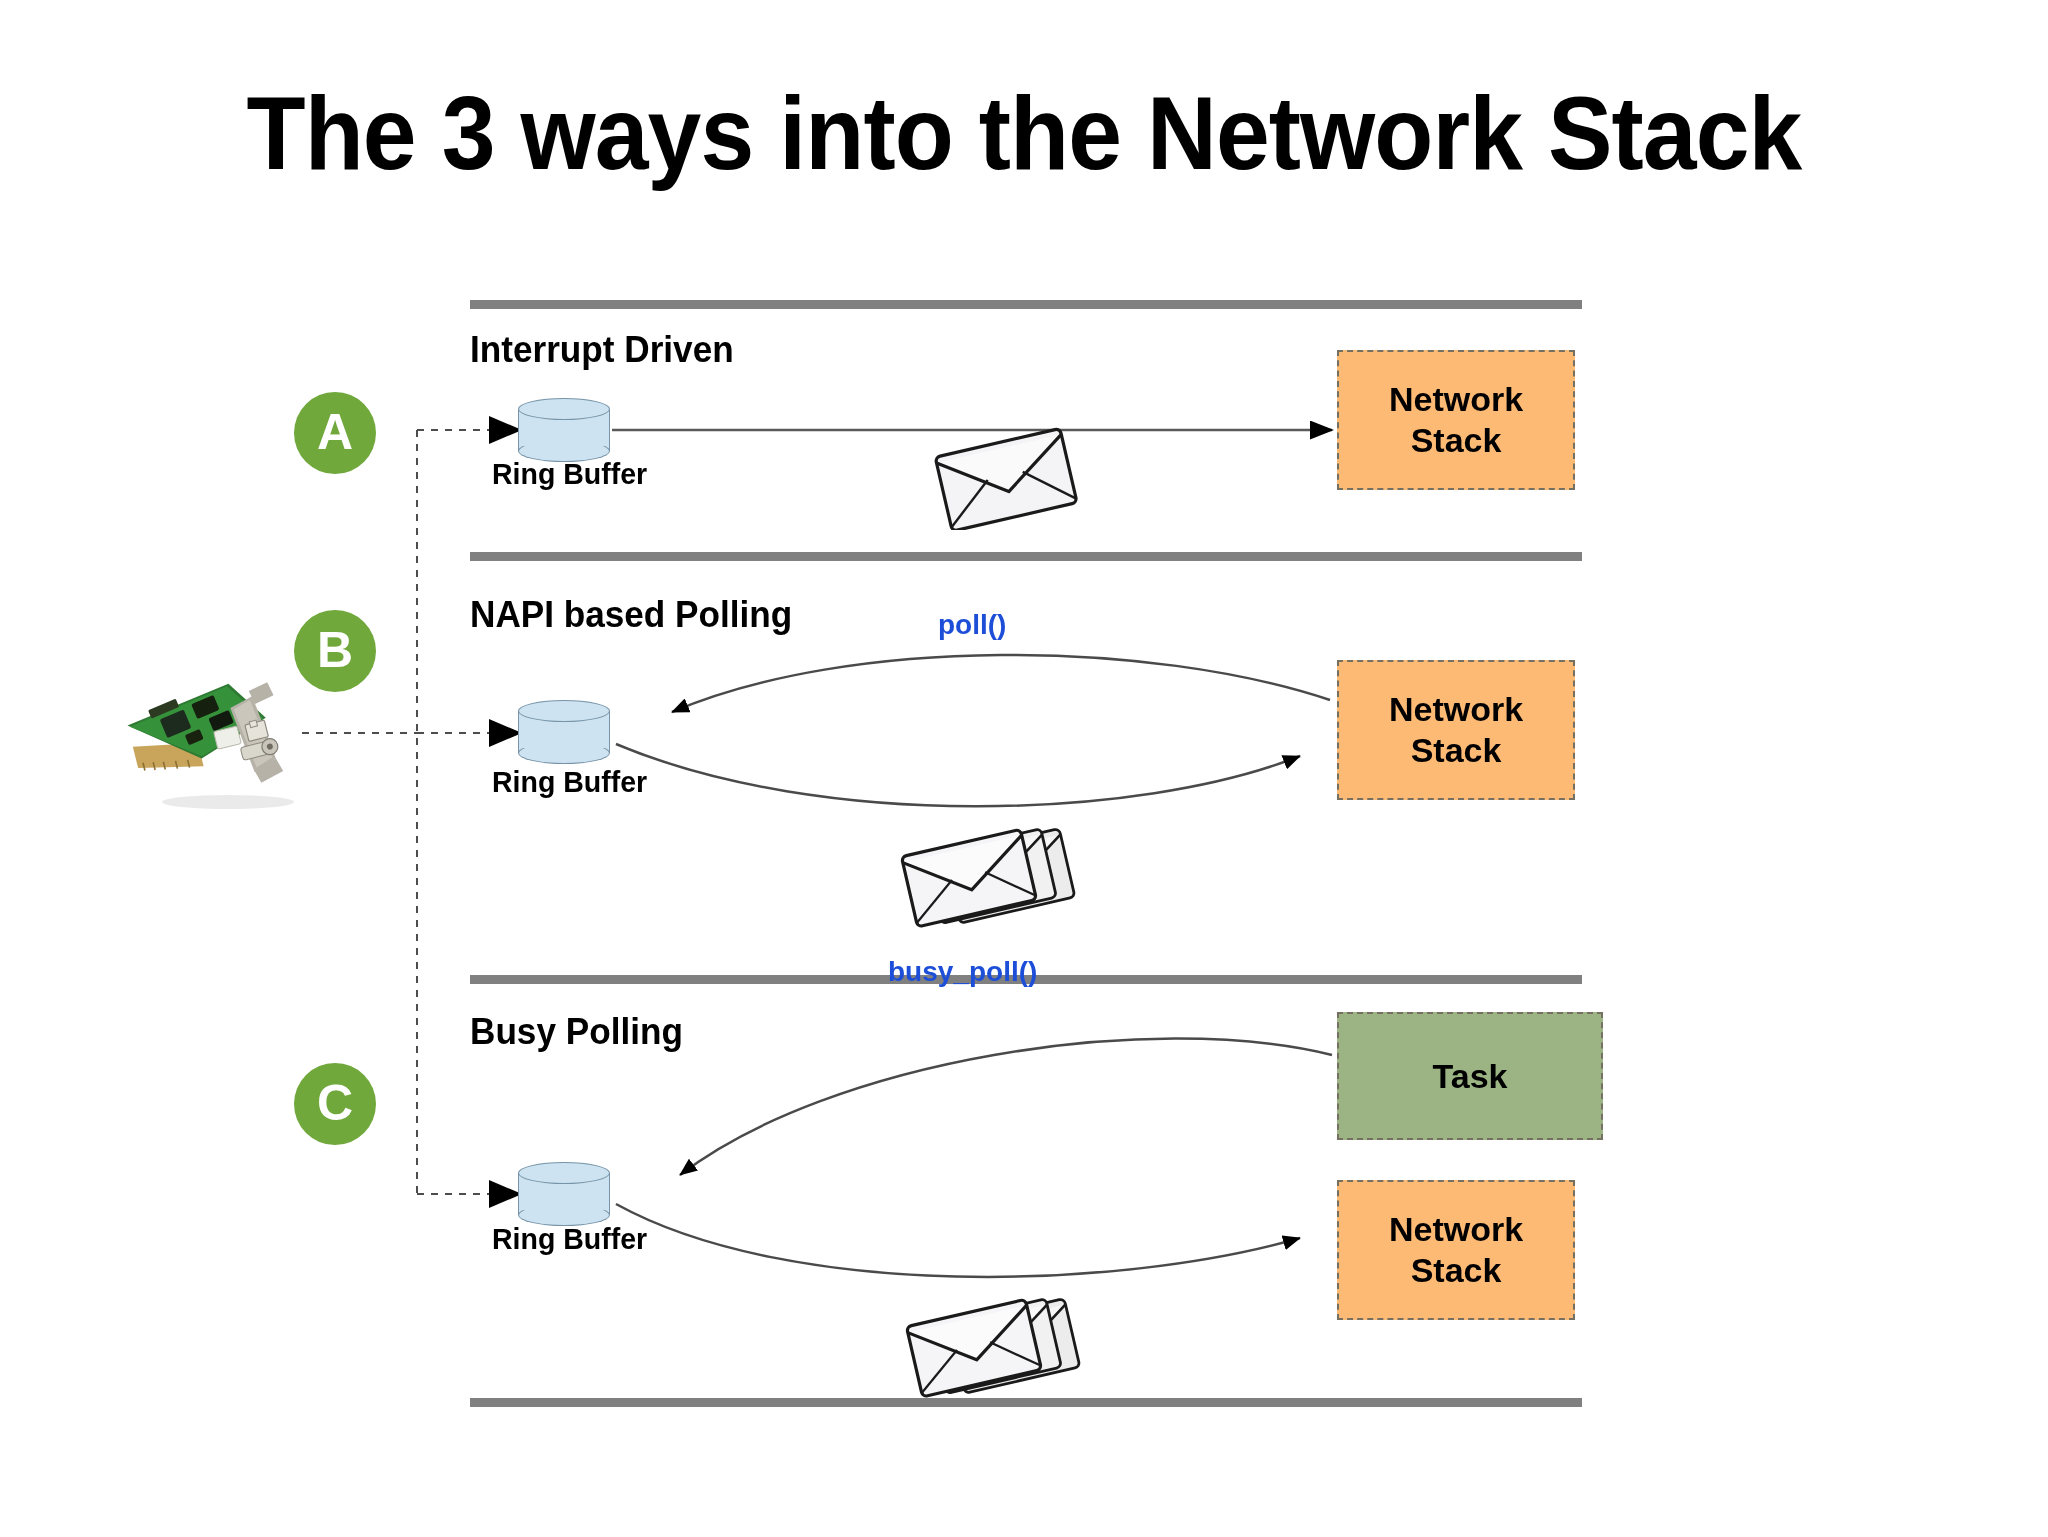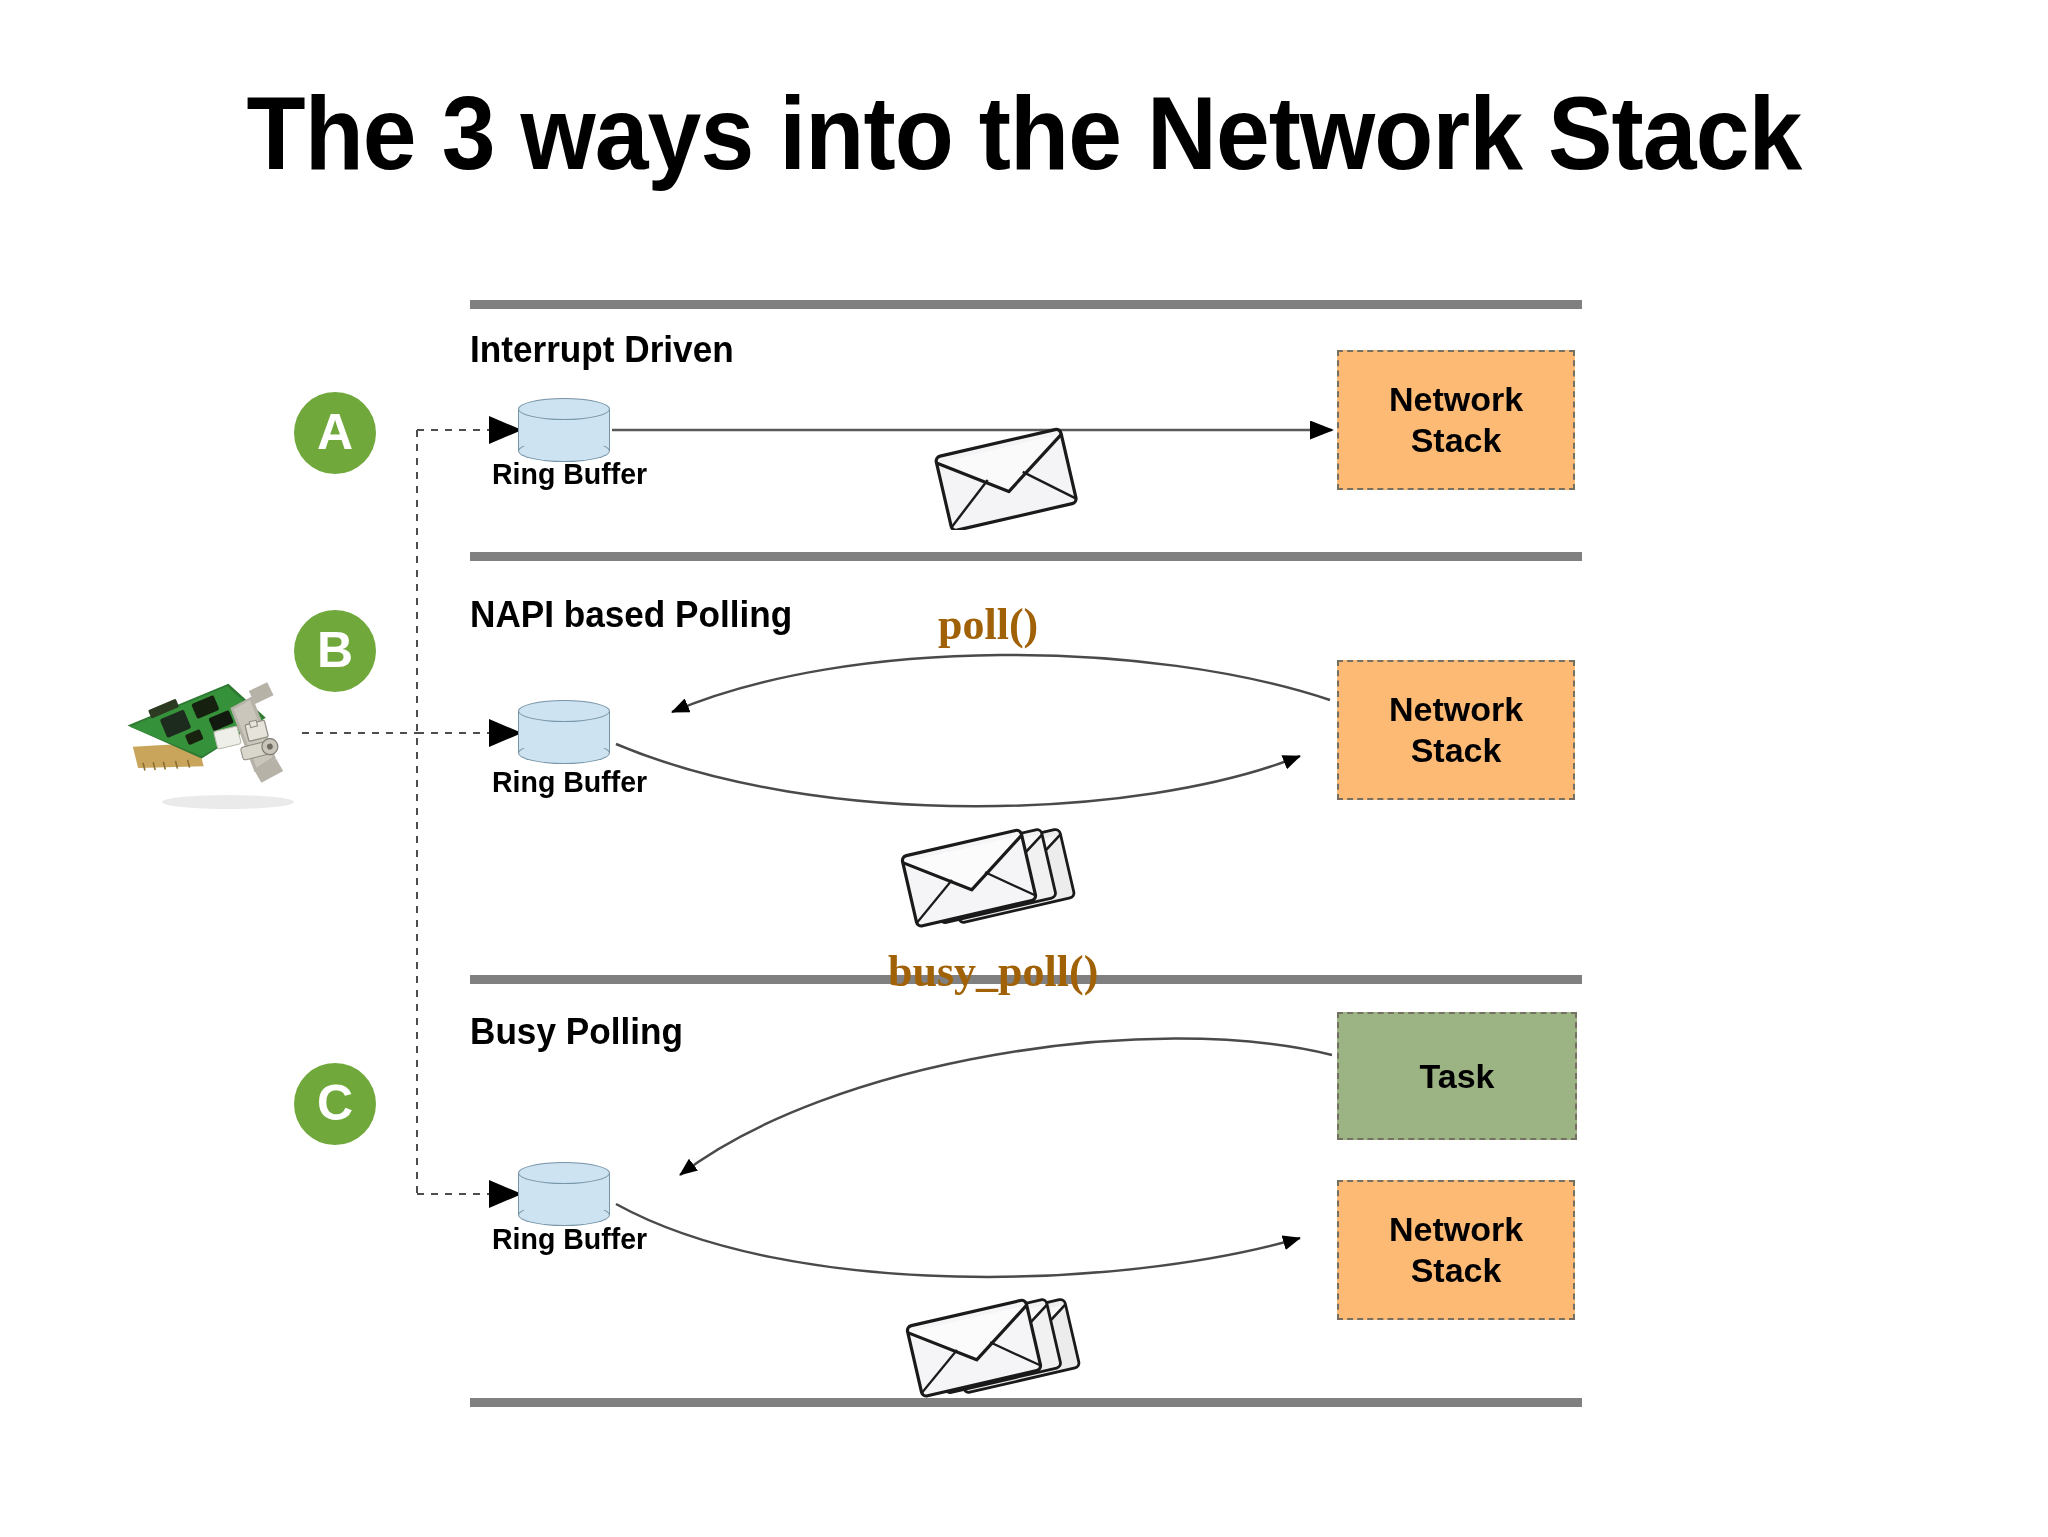--- a/index.html
+++ b/index.html
@@ -137,25 +137,25 @@
     transform: scaleX(0.95);
     transform-origin: 0 50%;
   }
   #ringlabel-a { left: 492px; top: 457px; }
   #ringlabel-b { left: 492px; top: 765px; }
   #ringlabel-c { left: 492px; top: 1222px; }
 
   
   .code-label {
     position: absolute;
-    font-family: Liberation Serif, serif;
-    font-weight: bold;
-    font-size: 44px;
+    font-family: Liberation Sans, sans-serif;
+    font-weight: bold;
+    font-size: 28px;
     line-height: 40px;
-    color: #a16207;
+    color: #1d4ed8;
     white-space: nowrap;
   }
   #code-b { left: 938px; top: 605px; }
   #code-c { left: 888px; top: 952px; }
 
   
   .endbox {
     position: absolute;
     box-sizing: border-box;
     border: 2px dashed #767062;
@@ -167,21 +167,21 @@
     font-weight: bold;
     font-size: 34px;
     line-height: 41px;
     color: #000000;
     white-space: pre-line;
   }
   .endbox.stack { background: #fdba74; }
   .endbox.task  { background: #9cb383; }
   #box-a      { left: 1337px; top: 350px;  width: 238px; height: 140px; }
   #box-b      { left: 1337px; top: 660px;  width: 238px; height: 140px; }
-  #box-c-task { left: 1337px; top: 1012px; width: 240px; height: 128px; }
+  #box-c-task { left: 1337px; top: 1012px; width: 266px; height: 128px; }
   #box-c      { left: 1337px; top: 1180px; width: 238px; height: 140px; }
 
   
   #nic-card {
     position: absolute;
     left: 118px;
     top: 650px;
     width: 215px;
     height: 165px;
   }

